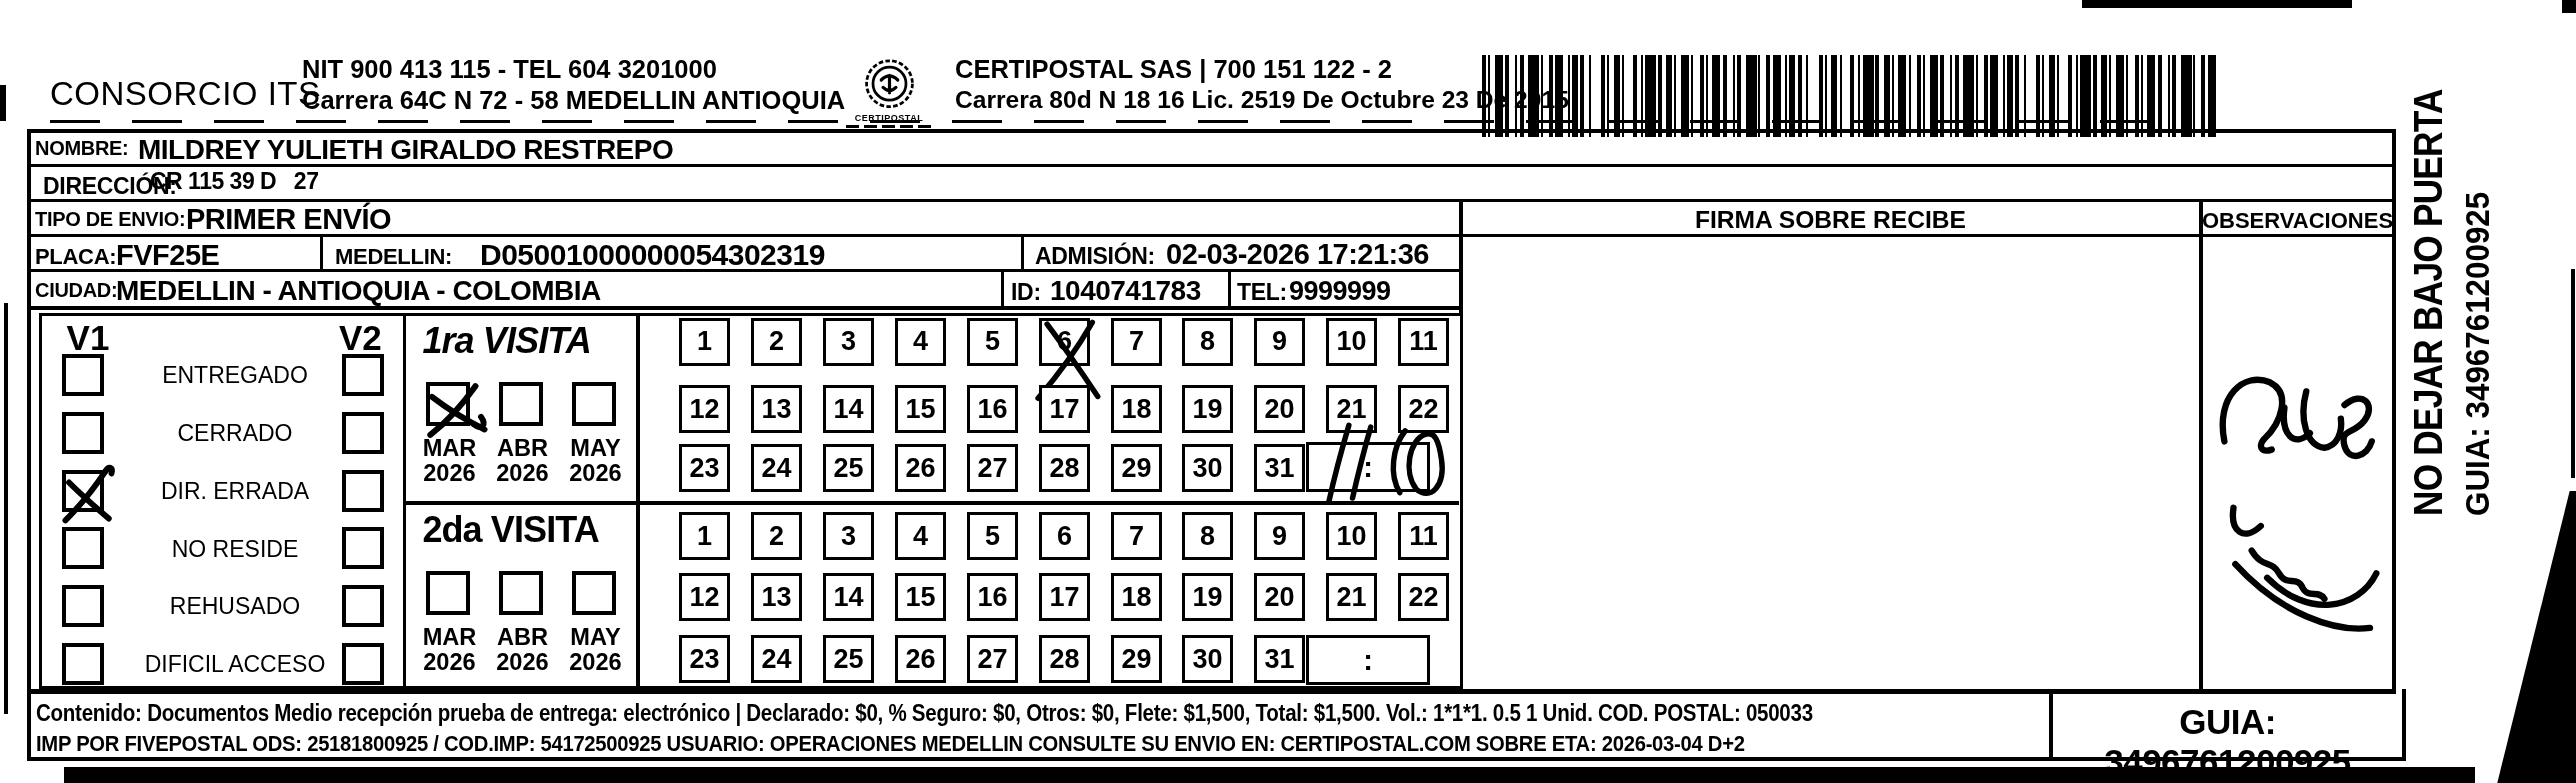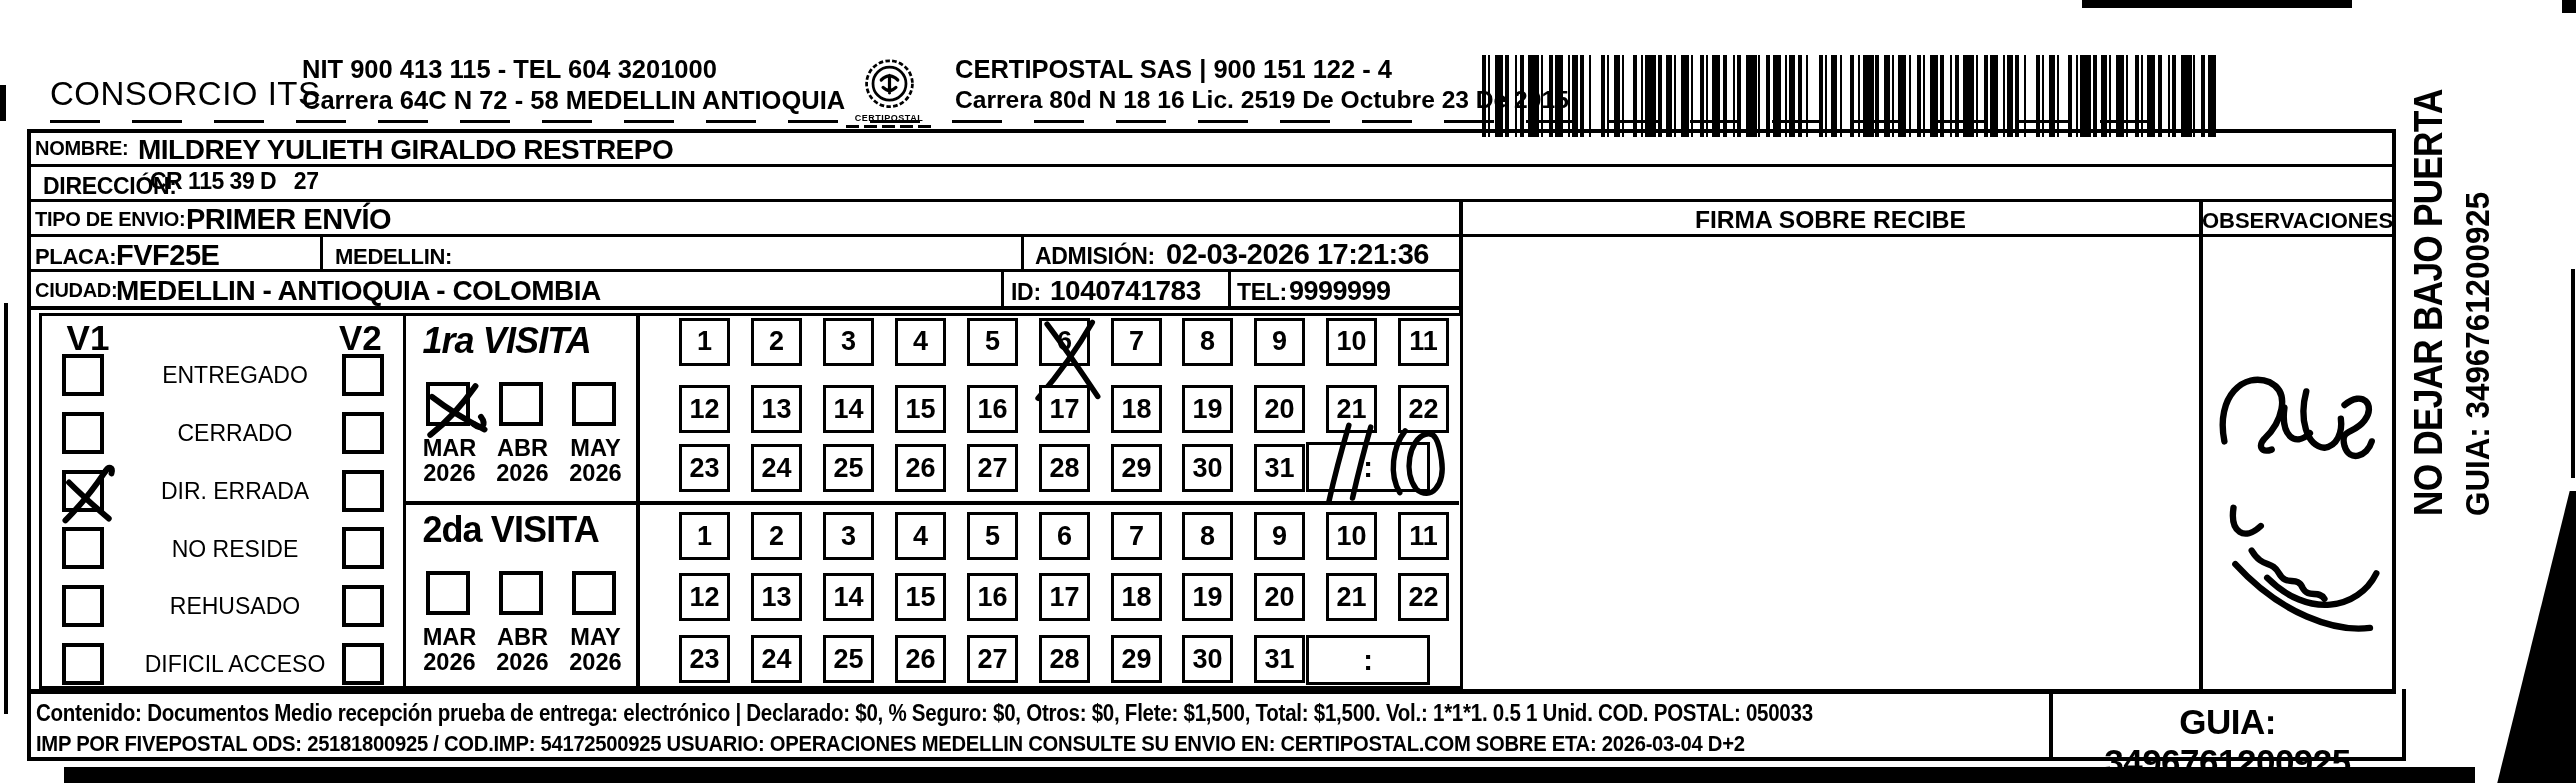--- a/index.html
+++ b/index.html
@@ -46,21 +46,21 @@
   <div class="abs" style="left:862px;top:58px;">
     <svg width="55" height="55" viewBox="0 0 60 60">
       <circle cx="30" cy="28" r="25" fill="none" stroke="#000" stroke-width="3" stroke-dasharray="5 2.5"></circle>
       <circle cx="30" cy="28" r="18" fill="none" stroke="#000" stroke-width="3"></circle>
       <path d="M21 24 Q30 15 39 24 M30 19 L30 38 M23 32 Q30 39 37 32" stroke="#000" stroke-width="3.5" fill="none" stroke-linecap="round"></path>
     </svg>
   </div>
   <div class="abs" style="left:838px;top:113px;width:102px;text-align:center;font-size:9px;font-weight:700;letter-spacing:0.5px;">CERTIPOSTAL</div>
   <div class="dashline" style="left:846px;top:125px;width:87px;height:2.7px;background:repeating-linear-gradient(90deg,#000 0 12.7px,transparent 12.7px 18px);"></div>
 
-  <div class="abs" style="left:955px;top:55px;font-size:25.5px;font-weight:700;white-space:nowrap;">CERTIPOSTAL SAS | 900 151 122 - 4</div>
+  <div class="abs" style="left:955px;top:55px;font-size:25.5px;font-weight:700;white-space:nowrap;">CERTIPOSTAL SAS | 700 151 122 - 2</div>
   <div class="abs" style="left:955px;top:86px;font-size:24.6px;font-weight:700;white-space:nowrap;">Carrera 80d N 18 16  Lic. 2519 De Octubre 23 De 2015</div>
 
   <div class="abs" style="left:1482px;top:55px;width:738px;height:82px;" id="barcode">
       <div style="position: absolute; left: 0px; top: 0px; width: 4.2px; height: 100%; background: rgb(0, 0, 0);"></div>
       <div style="position: absolute; left: 6.3px; top: 0px; width: 2.1px; height: 100%; background: rgb(0, 0, 0);"></div>
       <div style="position: absolute; left: 12.5px; top: 0px; width: 8.4px; height: 100%; background: rgb(0, 0, 0);"></div>
       <div style="position: absolute; left: 23px; top: 0px; width: 4.2px; height: 100%; background: rgb(0, 0, 0);"></div>
       <div style="position: absolute; left: 33px; top: 0px; width: 2.1px; height: 100%; background: rgb(0, 0, 0);"></div>
       <div style="position: absolute; left: 38px; top: 0px; width: 4.2px; height: 100%; background: rgb(0, 0, 0);"></div>
       <div style="position: absolute; left: 46px; top: 0px; width: 10.5px; height: 100%; background: rgb(0, 0, 0);"></div>
@@ -180,20 +180,21 @@
 
   <div class="lbl" style="left:43px;top:173px;font-size:23px;">DIRECCIÓN:</div>
   <div class="val" style="left:150px;top:168px;font-size:23px;">CR 115 39 D   27</div>
 
   <div class="lbl" style="left:35px;top:208px;font-size:20px;">TIPO DE ENVIO:</div>
   <div class="val" style="left:186px;top:203px;font-size:29px;">PRIMER ENVÍO</div>
 
   <div class="lbl" style="left:35px;top:244px;font-size:22px;">PLACA:</div>
   <div class="val" style="left:116px;top:239px;font-size:29px;">FVF25E</div>
   <div class="lbl" style="left:335px;top:244px;font-size:22px;">MEDELLIN:</div>
+  <div class="val" style="left:480px;top:238px;font-size:30px;">D05001000000054302319</div>
   <div class="lbl" style="left:1035px;top:243px;font-size:23px;">ADMISIÓN:</div>
   <div class="val" style="left:1166px;top:238px;font-size:29px;">02-03-2026 17:21:36</div>
 
   <div class="lbl" style="left:35px;top:279px;font-size:20px;">CIUDAD:</div>
   <div class="val" style="left:116px;top:275px;font-size:28px;">MEDELLIN - ANTIOQUIA - COLOMBIA</div>
   <div class="lbl" style="left:1011px;top:279px;font-size:23px;">ID:</div>
   <div class="val" style="left:1050px;top:275px;font-size:28px;">1040741783</div>
   <div class="lbl" style="left:1237px;top:279px;font-size:23px;">TEL:</div>
   <div class="val" style="left:1289px;top:276px;font-size:27px;">9999999</div>
 

